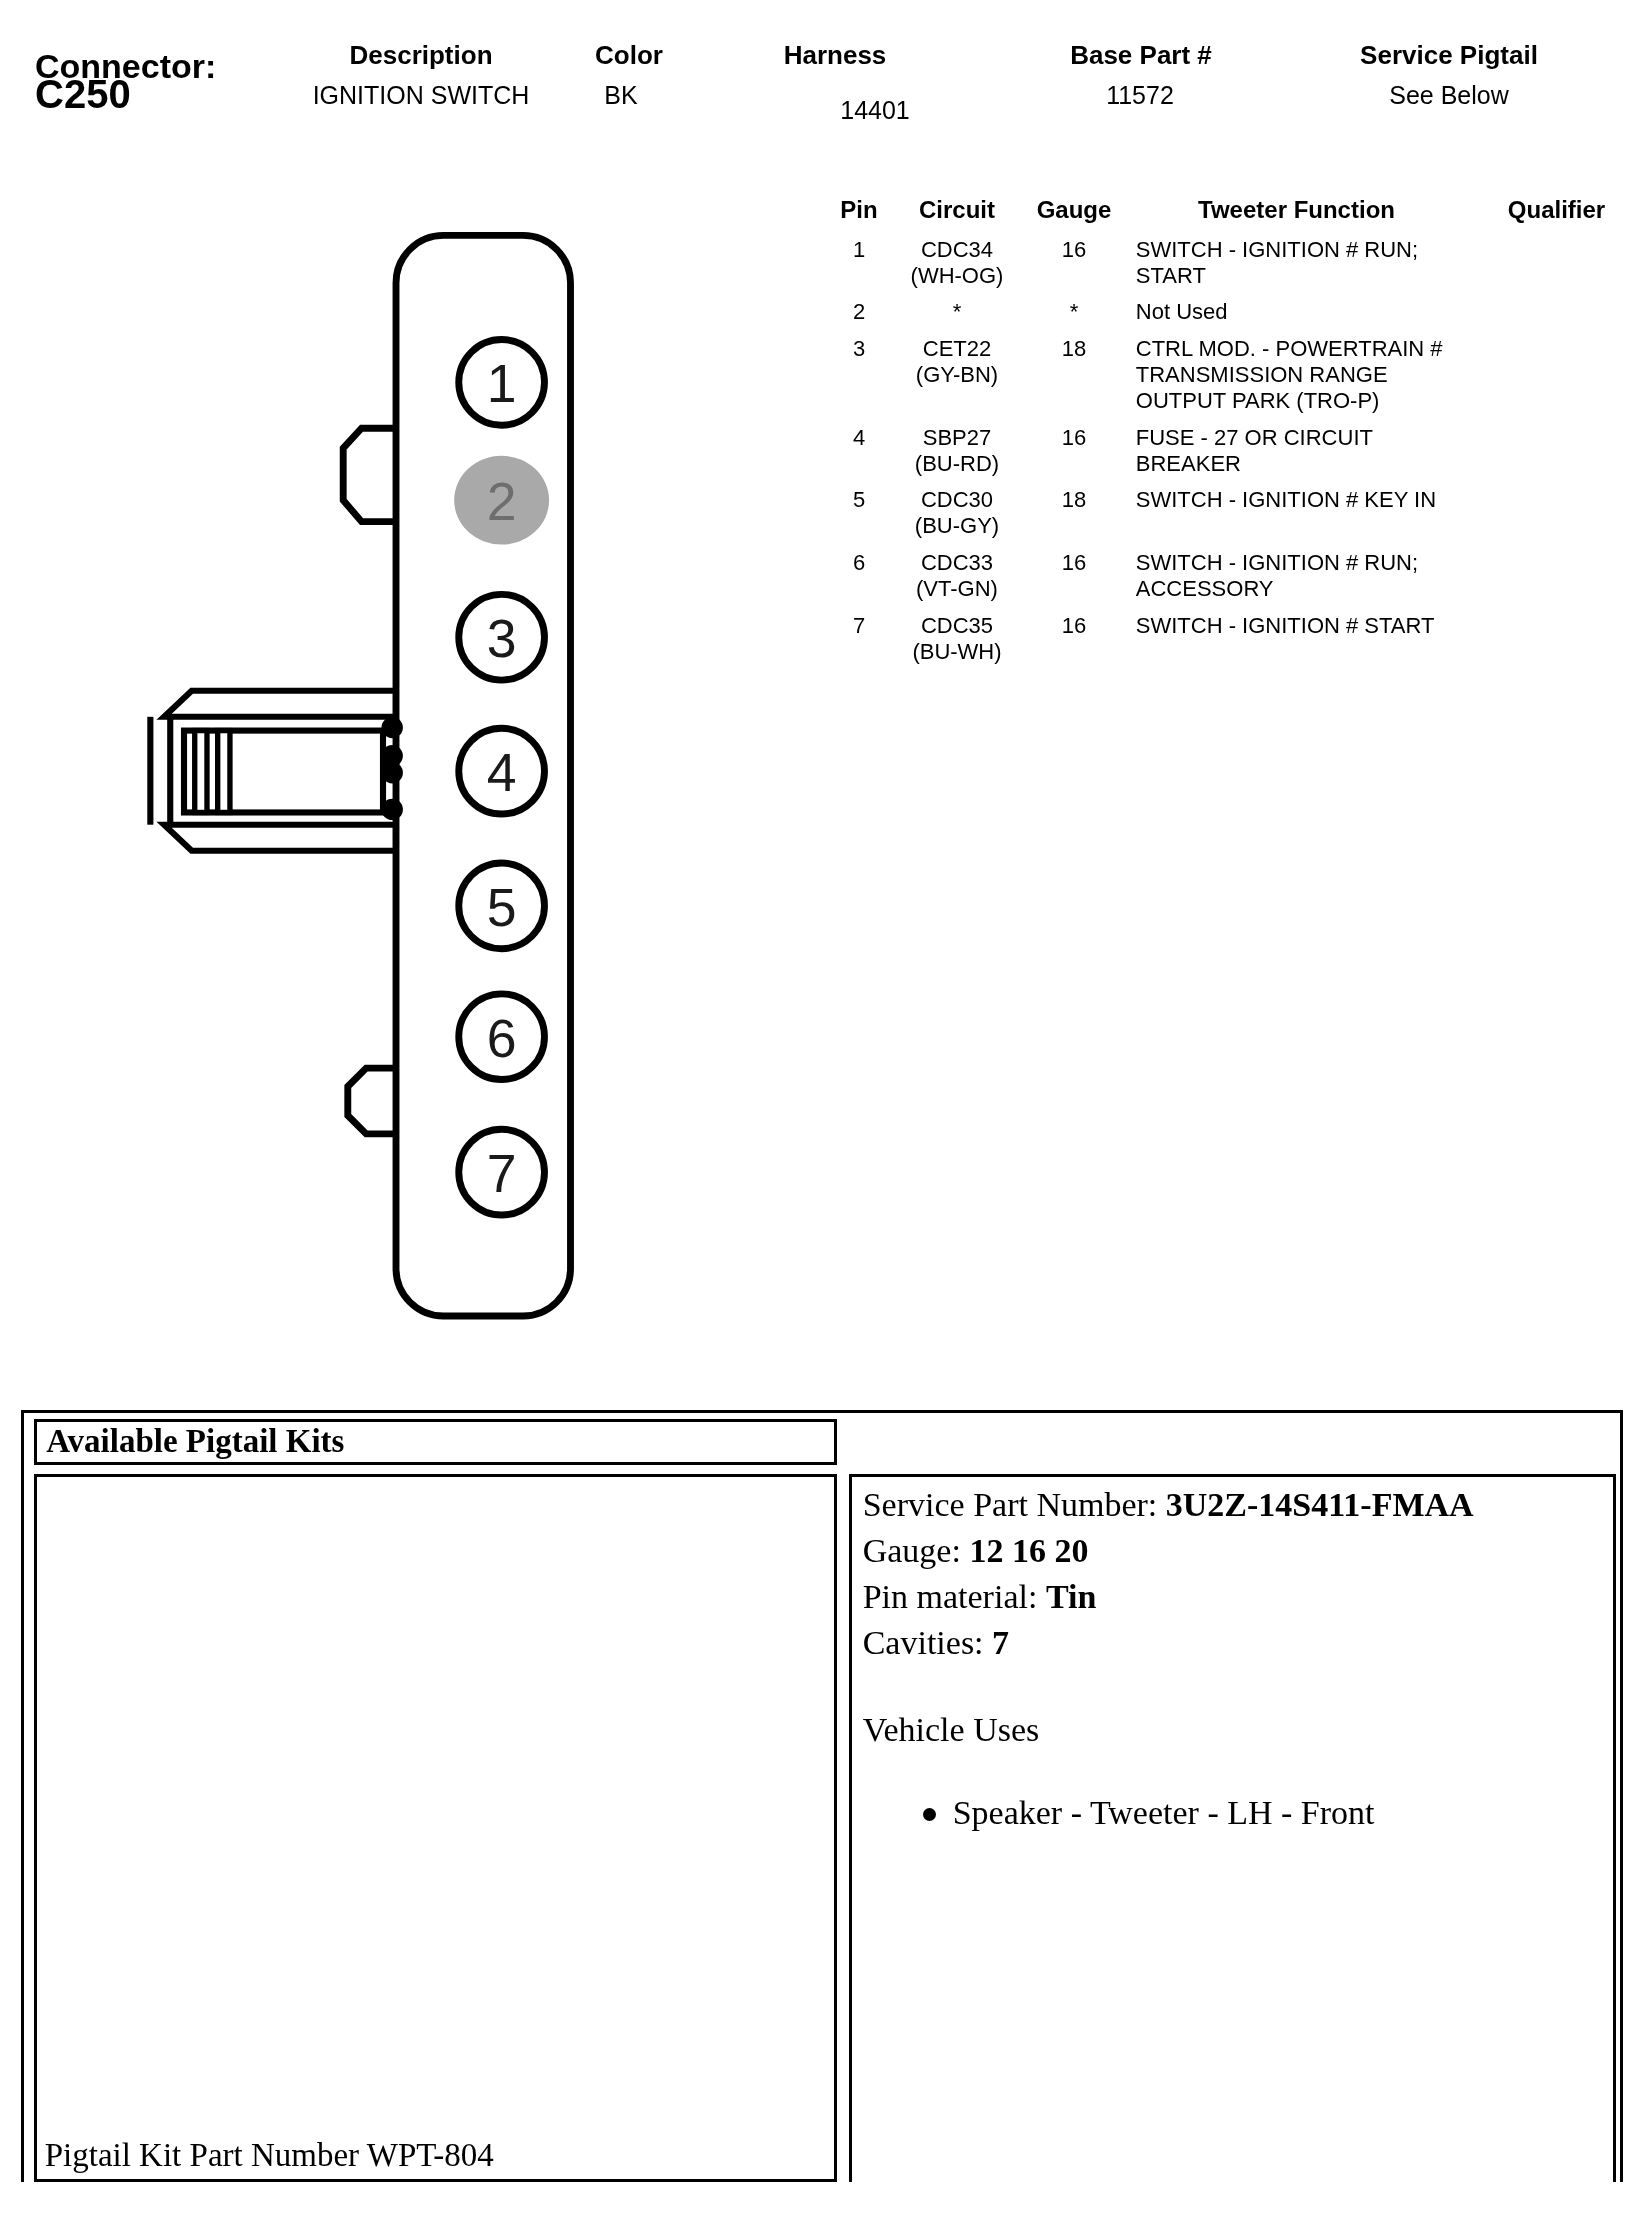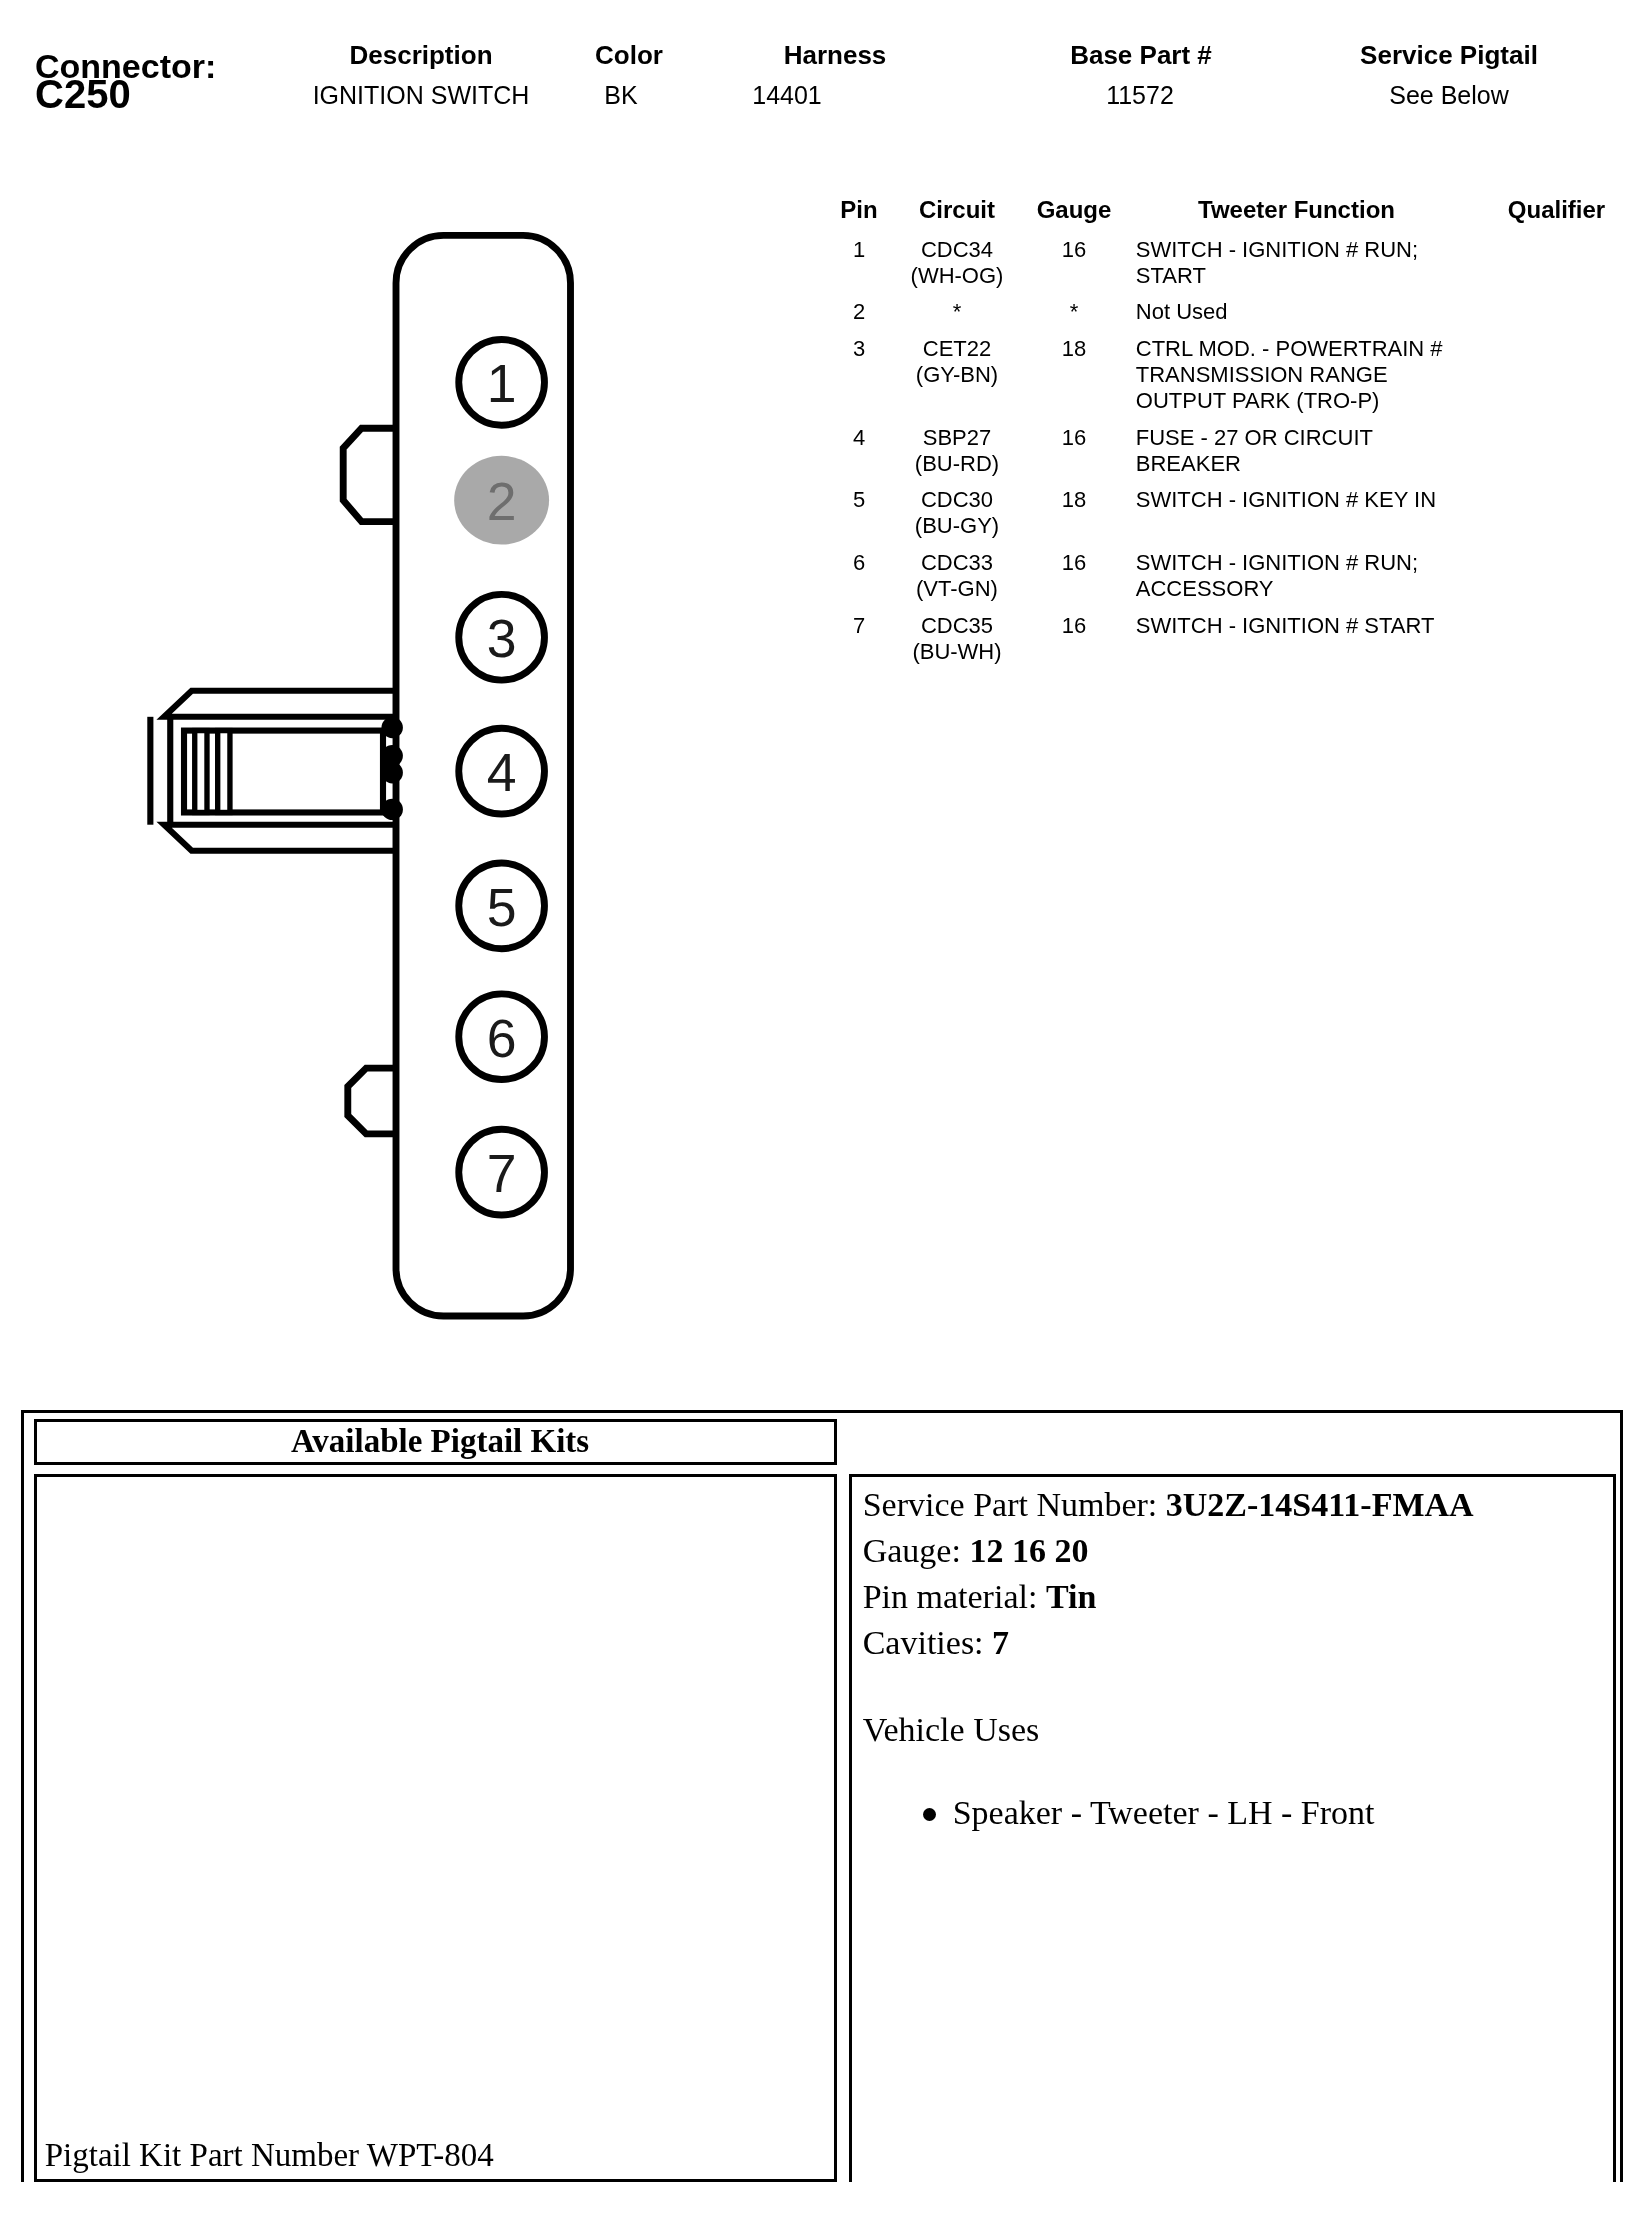--- a/index.html
+++ b/index.html
@@ -24,21 +24,21 @@
   .pt-cell.q{text-align:center;}
 
   
   .diagram{position:absolute;left:115px;top:214px;}
 
   
   .box{position:absolute;background:#fff;border:3.8px solid #000;box-sizing:border-box;}
   .outer-box{left:21.4px;top:1410px;width:1602px;height:772px;border-bottom:none;}
   .title-box{left:34px;top:1419px;width:803px;height:46px;}
   .title-box .t{font-family:"Liberation Serif",serif;font-size:33px;font-weight:bold;
-                line-height:38px;padding-left:9.2px;text-align:center;}
+                line-height:38px;padding-left:9.2px;}
   .left-cell{left:34px;top:1474px;width:803px;height:708px;}
   .kit-line{position:absolute;left:7.7px;bottom:4.6px;font-family:"Liberation Serif",serif;
             font-size:33px;white-space:nowrap;}
   .kit-line b{font-weight:normal;}
   .right-cell{left:849px;top:1474px;width:767px;height:708px;border-bottom:none;}
   .right-cell .inner{padding:4.6px 7.7px 0 10.7px;font-family:"Liberation Serif",serif;font-size:34px;}
   .detail-line{line-height:46px;white-space:nowrap;}
   .detail-line b{font-weight:bold;}
   .veh-title{line-height:46px;margin-top:41px;}
   .veh-list{margin-top:37px;}
@@ -52,21 +52,21 @@
 <div class="page">
 
   <div class="hdr-connector-label">Connector:</div>
   <div class="hdr-connector-id">C250</div>
   <div id="header-fields">
       <div class="hdr-field-label" style="left: 421px;">Description</div>
       <div class="hdr-field-value" style="left: 421px;">IGNITION SWITCH</div>
       <div class="hdr-field-label" style="left: 629px;">Color</div>
       <div class="hdr-field-value" style="left: 621px;">BK</div>
       <div class="hdr-field-label" style="left: 835px;">Harness</div>
-      <div class="hdr-field-value" style="left: 787px;">14401</div>
+      <div class="hdr-field-value" style="left: 875px; margin-top: 15px;">14401</div>
       <div class="hdr-field-label" style="left: 1141px;">Base Part #</div>
       <div class="hdr-field-value" style="left: 1140px;">11572</div>
       <div class="hdr-field-label" style="left: 1449px;">Service Pigtail</div>
       <div class="hdr-field-value" style="left: 1449px;">See Below</div>
     </div>
 
   <div class="pin-table">
     <div class="pt-grid pt-head" id="pt-head">
         <div>Pin</div>
         <div>Circuit</div>

